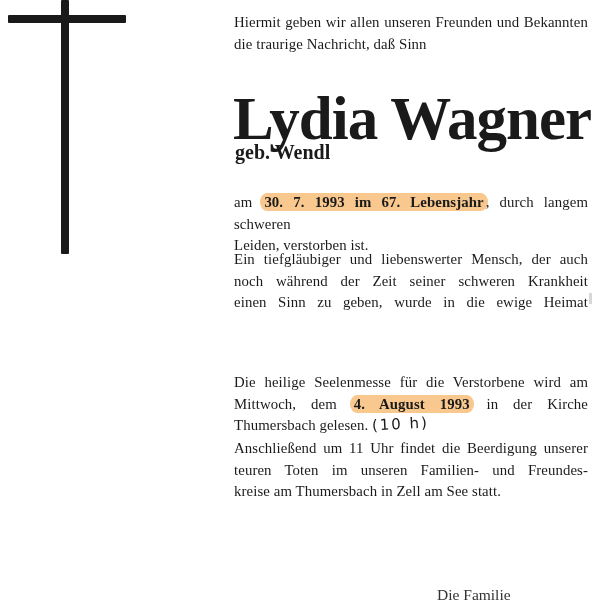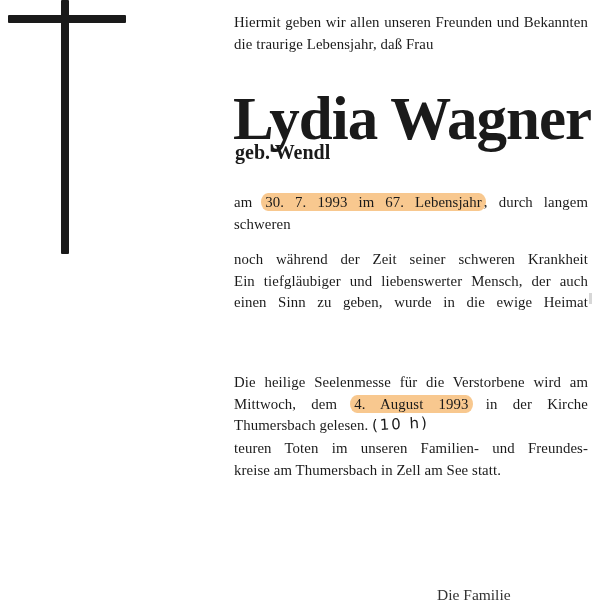--- a/index.html
+++ b/index.html
@@ -26,21 +26,21 @@
     position:absolute;left:233px;top:88px;margin:0;
     font-size:61px;font-weight:700;letter-spacing:-1px;line-height:1;white-space:nowrap;
   }
   .maiden{position:absolute;left:235px;top:141px;font-size:20px;font-weight:700;}
   .signature{position:absolute;left:437px;top:586px;font-size:15.5px;color:#333;}
   
   .highlight{
     background:var(--hl,#f8c88f);
     border-radius:7px/50%;
     padding:1px 4px;margin:0 -2px;
-    box-decoration-break:clone;-webkit-box-decoration-break:clone;
+    box-decoration-break:clone;font-weight:bold;-webkit-box-decoration-break:clone;
   }
   
   .pen-underline{border-bottom:1.5px solid #222;padding-bottom:.5px;}
   
   .handwritten{
     display:inline-block;margin-left:4px;
     font-family:"DejaVu Sans",sans-serif;font-size:15px;letter-spacing:2px;
     transform:rotate(-3deg) translateY(-1px);
   }
   
@@ -51,40 +51,42 @@
 
 <div class="page">
 
   <div class="cross">
     <div class="cross-v"></div>
     <div class="cross-h"></div>
   </div>
 
   <div class="para intro">
       <div class="line"><span class="">Hiermit geben wir allen unseren Freunden und Bekannten</span></div>
-      <div class="line last"><span class="">die traurige Lebensjahr, daß Frau</span></div>
+      <div class="line last"><span class="">die traurige Nachricht, daß Sinn</span></div>
     </div>
 
   <h1 class="name">Lydia Wagner</h1>
   <div class="maiden">geb. Wendl</div>
 
   <div class="para death">
       <div class="line"><span class="">am </span><span class="highlight">30. 7. 1993 im 67. Lebensjahr</span><span class="">, durch langem schweren</span></div>
+      <div class="line last"><span class="">Leiden, verstorben ist.</span></div>
     </div>
   <div class="para eulogy">
+      <div class="line"><span class="">Ein tiefgläubiger und liebenswerter Mensch, der auch</span></div>
       <div class="line"><span class="">noch während der Zeit seiner schweren Krankheit</span></div>
-      <div class="line"><span class="">Ein tiefgläubiger und liebenswerter Mensch, der auch</span></div>
       <div class="line"><span class="">einen Sinn zu geben, wurde in die ewige Heimat</span></div>
     </div>
   <div class="para mass">
       <div class="line"><span class="">Die heilige Seelenmesse für die Verstorbene wird am</span></div>
       <div class="line"><span class="">Mittwoch, dem </span><span class="highlight">4. August 1993</span><span class=""> in der Kirche</span></div>
       <div class="line last"><span class="">Thumersbach gelesen.</span><span class="handwritten">(10 h)</span></div>
     </div>
   <div class="para burial">
+      <div class="line"><span class="">Anschließend um 11 Uhr findet die Beerdigung unserer</span></div>
       <div class="line"><span class="">teuren Toten im unseren Familien- und Freundes-</span></div>
       <div class="line last"><span class="">kreise am Thumersbach in Zell am See statt.</span></div>
     </div>
 
   <div class="signature">Die Familie</div>
 
   <div class="scan-artifact"></div>
 </div>
 
 </body></html>

